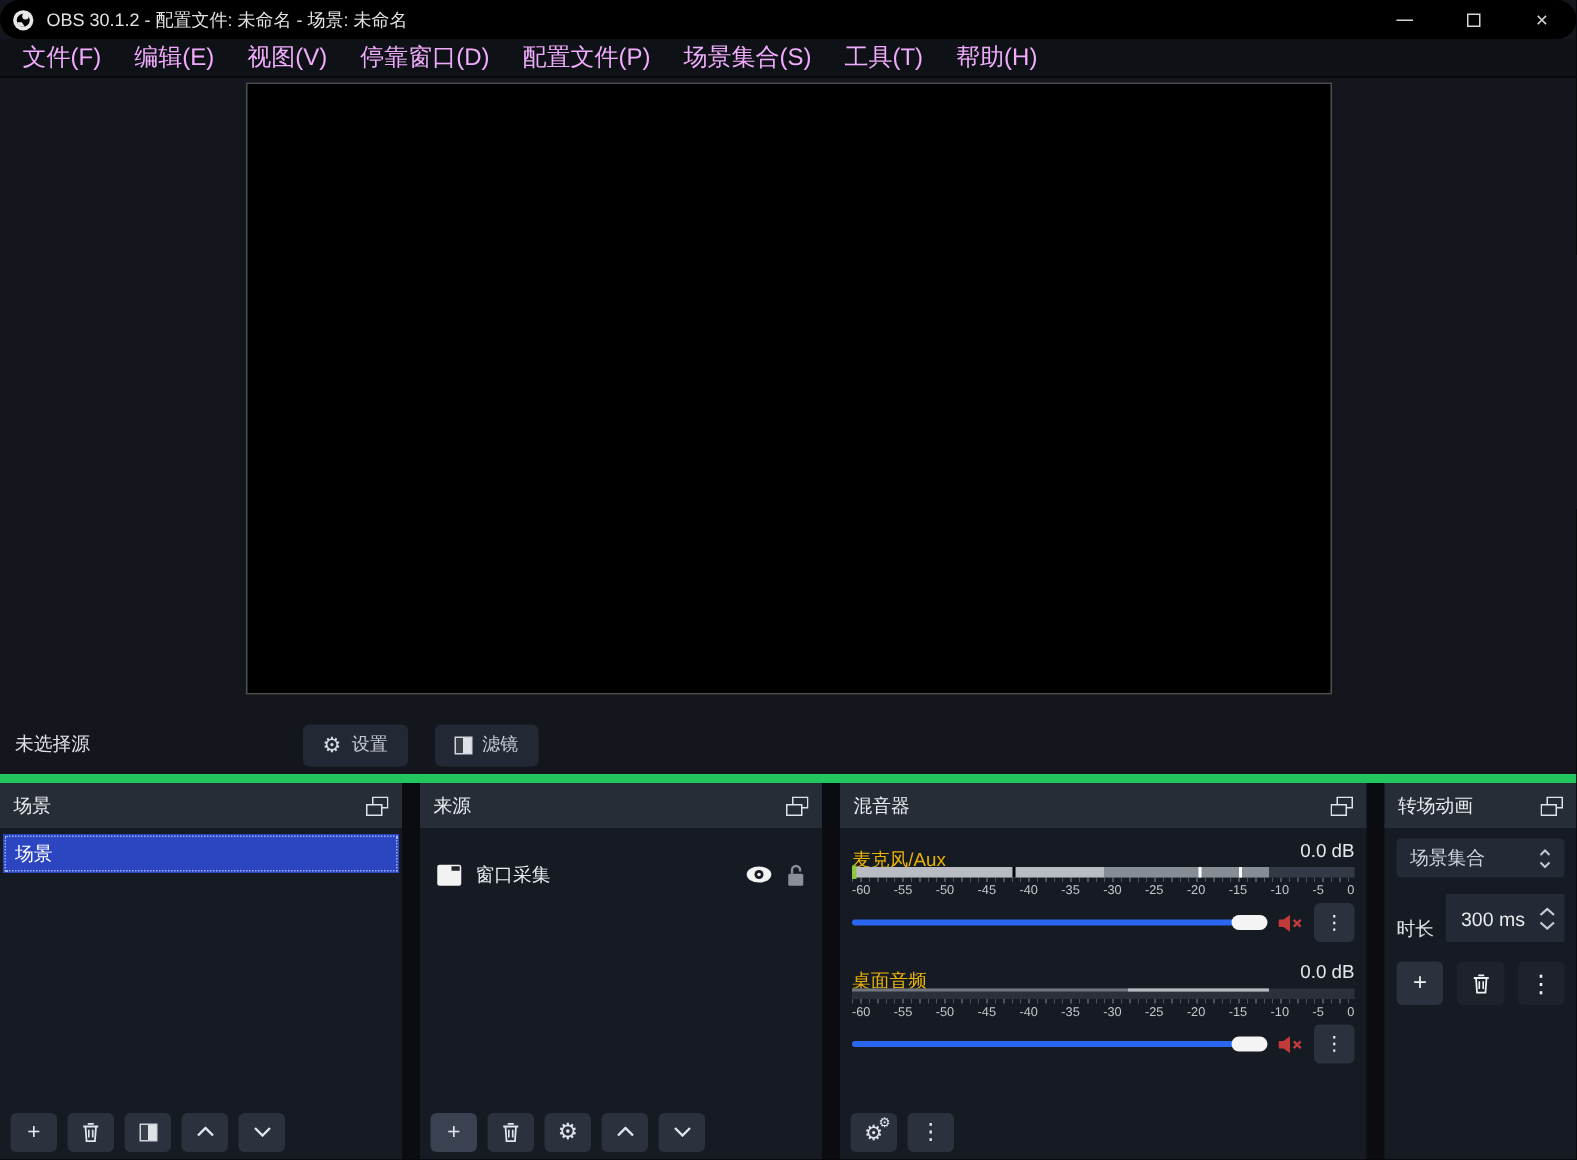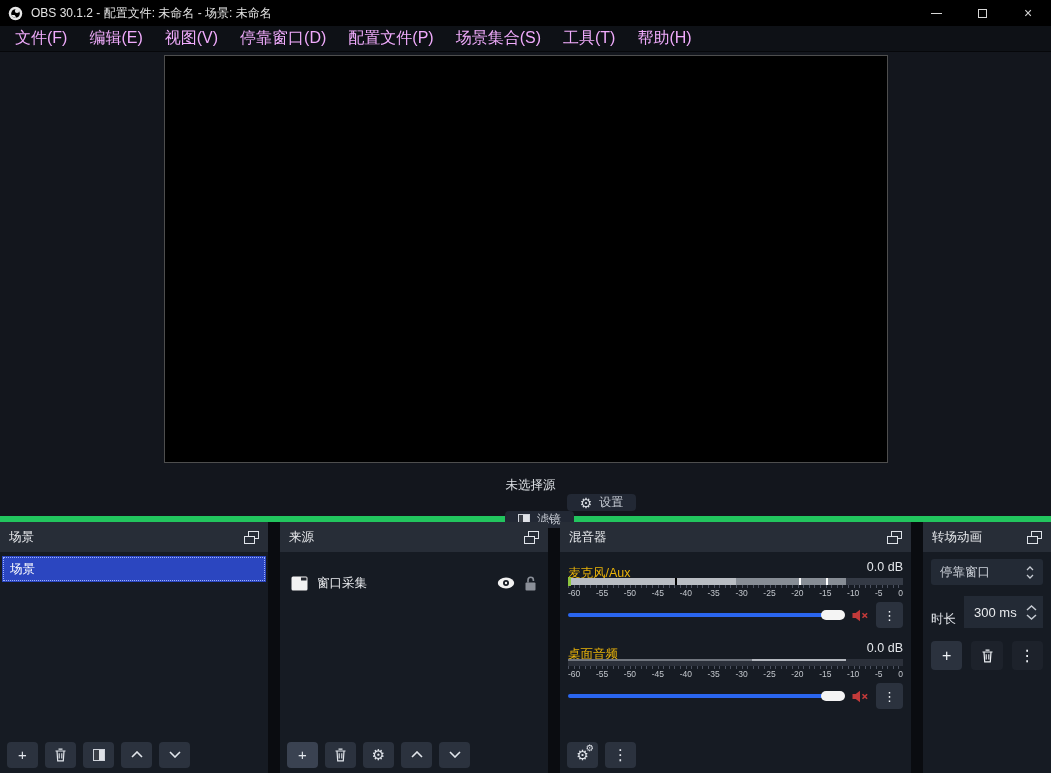--- a/index.html
+++ b/index.html
@@ -3,35 +3,35 @@
 <meta charset="utf-8">
 <style>
   * { margin:0; padding:0; box-sizing:border-box; cursor:default; user-select:none; }
   html,body { background:#000; }
   .app {
     width:1051px; height:773px; position:relative; overflow:hidden;
     background:#13161d; color:#dfe2e7;
     font-family:"Liberation Sans","DejaVu Sans",sans-serif; font-size:12.5px;
   }
   
-  .titlebar { height:26px; background:#000; display:flex; align-items:center; padding-left:8px; }
+  .titlebar { height:26px; background:#000; display:flex; align-items:center; padding-left:8px;border-radius:13px; }
   .obs-logo { width:15px; height:15px; margin-right:8px; flex:0 0 auto; }
   .title-text { font-size:12px; color:#e2e2e2; }
   .win-controls { margin-left:auto; display:flex; height:100%; }
   .win-btn { width:46px; height:100%; display:flex; align-items:center; justify-content:center; color:#d6d6d6; font-size:14px; }
   .min-line { width:11px; height:1px; background:#d6d6d6; }
   .max-box { width:9px; height:9px; border:1px solid #d6d6d6; }
   
   .menubar { height:26px; background:#0e1116; display:flex; align-items:stretch; padding-left:4px; border-bottom:1px solid #06070a; }
   .menu-item { padding:0 11px; display:flex; align-items:center; color:#f0abfc; font-size:16px; }
   
   .main { height:425px; position:relative; background:#13161d; }
   .canvas { position:absolute; left:164px; top:3px; width:724px; height:408px; background:#000; border:1px solid #4e4e4e; }
   
-  .statusrow { height:39px; display:flex; align-items:center; padding-left:10px; background:#13161d;flex-direction:column; }
+  .statusrow { height:39px; display:flex; align-items:center; padding-left:10px; background:#13161d; }
   .status-text { color:#dfe2e7; }
   .sbtn { height:28px; display:flex; align-items:center; gap:7px; background:#222834; border-radius:4px; padding:0 13px; color:#c9ced6; font-size:12px; }
   .sbtn .glyph { font-size:14px; color:#d8dce2; }
   .sbtn.settings { margin-left:142px; }
   .sbtn.filters { margin-left:18px; }
   .filter-swatch { width:12px; height:12px; border:1px solid #cfd3da; background:linear-gradient(90deg,#3a3f47 0 45%,#dfe2e7 45%); }
   
   .docks { height:257px; display:flex; gap:12px; background:#0a0c10; border-top:6px solid #22c55e; }
   .panel { background:#161b23; display:flex; flex-direction:column; min-width:0; }
   .panel.scenes { width:268px; } .panel.sources { width:268px; } .panel.mixer { width:351px; } .panel.transitions { flex:1; }
@@ -345,21 +345,21 @@
         <span>转场动画</span>
         <span class="popup-icon">
           <svg width="15" height="13" viewBox="0 0 15 13">
               <rect x="4.5" y="0.5" width="10" height="7" fill="none" stroke="#dfe3e9"></rect>
               <rect x="0.5" y="5.5" width="10" height="7" fill="#272d37" stroke="#dfe3e9"></rect>
             </svg>
         </span>
       </div>
       <div class="panel-body trans-body">
         <div class="select">
-          <span>停靠窗口</span>
+          <span>场景集合</span>
           <span class="spin-arrows">
             <svg width="8" height="5" viewBox="0 0 8 5">
                 <path d="M1 4 L4 1 L7 4" fill="none" stroke="#c6cbd3" stroke-width="1.3"></path>
               </svg>
             <svg width="8" height="5" viewBox="0 0 8 5">
                 <path d="M1 1 L4 4 L7 1" fill="none" stroke="#c6cbd3" stroke-width="1.3"></path>
               </svg>
           </span>
         </div>
         <div class="duration-row">

